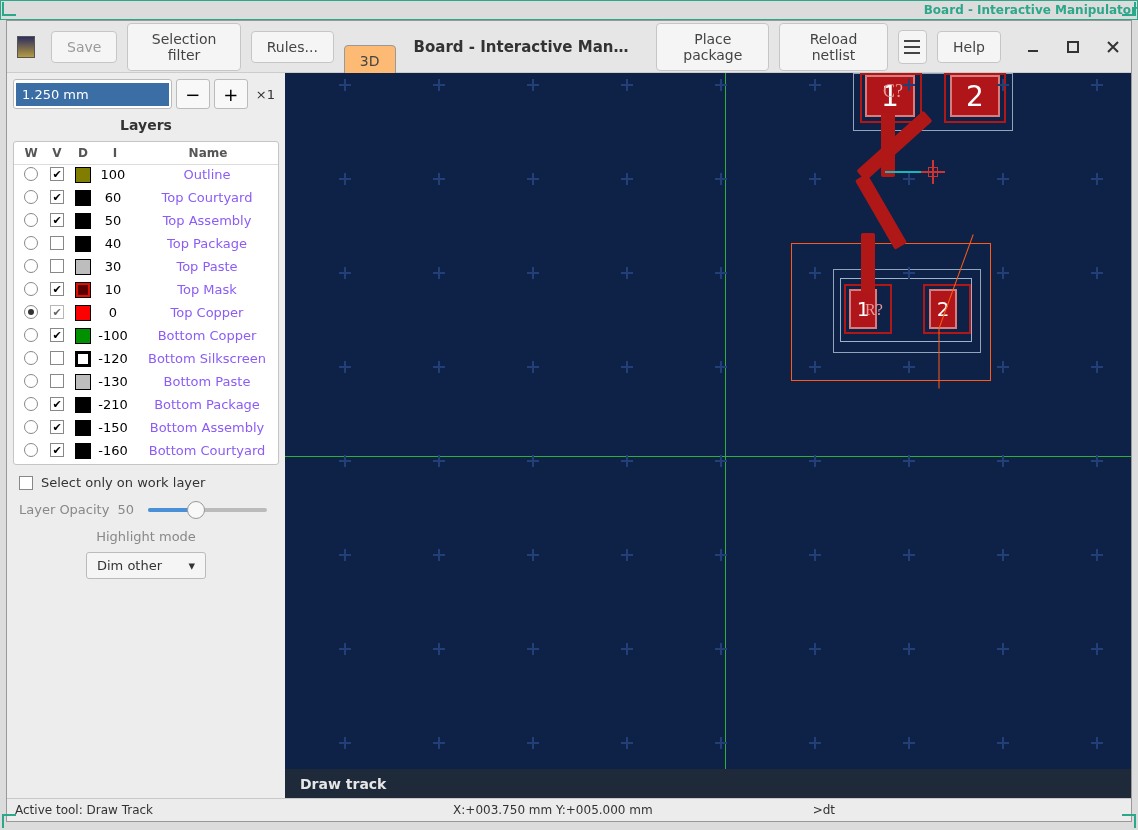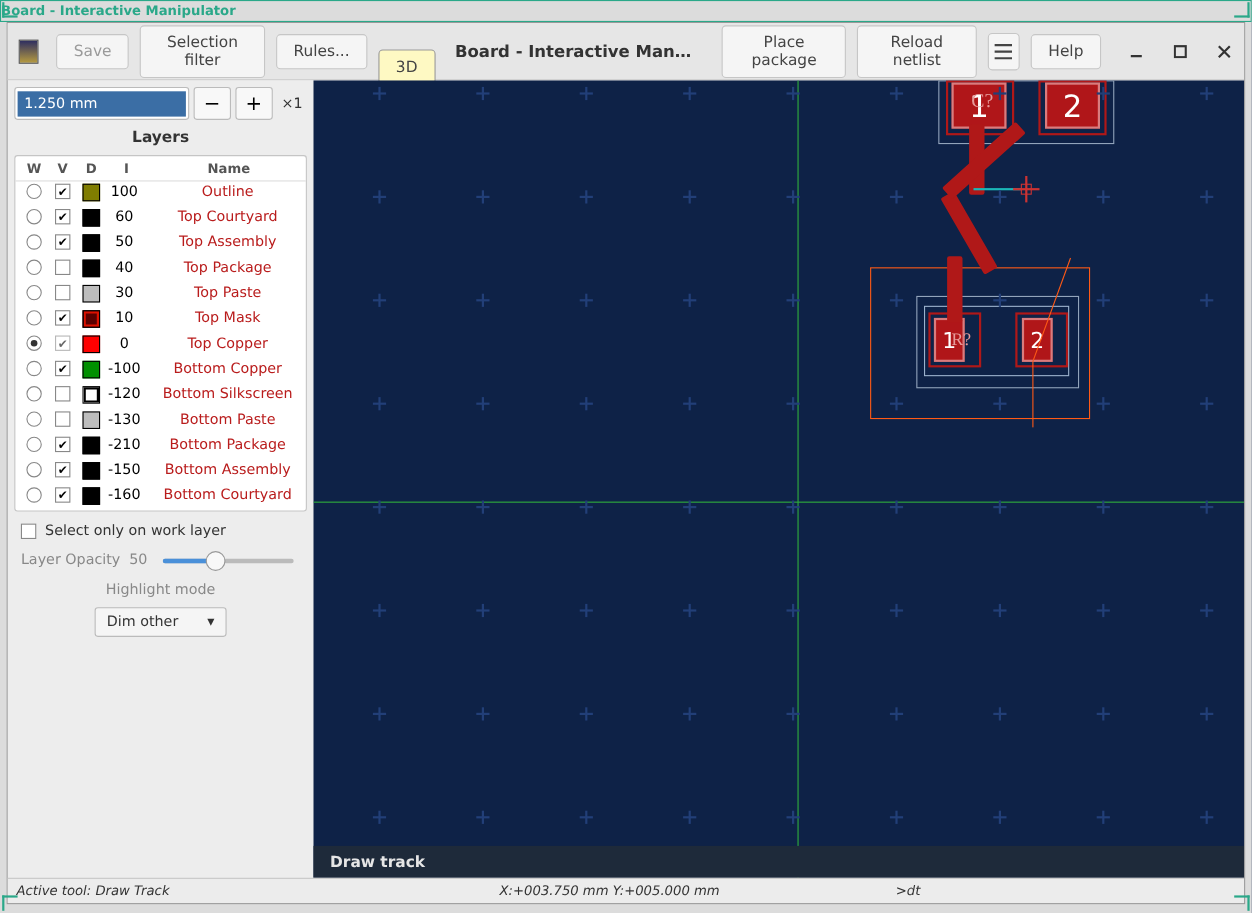--- a/index.html
+++ b/index.html
@@ -1,27 +1,27 @@
 <!DOCTYPE html>
 <html><head>
 <meta charset="utf-8">
 <style>
   * { box-sizing: border-box; font-family: "DejaVu Sans", "Segoe UI", sans-serif; }
   body { margin:0; width:1138px; height:830px; background:#dcdcdc; overflow:hidden; position:relative; }
-  .window-titlebar { height:20px; background:#dcdcdc; border:1px solid #2aa889; border-top:1px solid #2aa889; display:flex; align-items:center; justify-content:flex-start; font-size:12px; font-weight:bold; color:#2aa889; }
+  .window-titlebar { height:20px; background:#dcdcdc; border:1px solid #2aa889; border-top:1px solid #2aa889; display:flex; align-items:center; justify-content:flex-end; font-size:12px; font-weight:bold; color:#2aa889; }
   .window-titlebar .corner { position:absolute; width:14px; height:14px; }
   .window-titlebar .corner.tl { left:2px; top:2px; border-left:2px solid #2aa889; border-bottom:2px solid #2aa889; }
   .window-titlebar .corner.tr { right:2px; top:2px; border-right:2px solid #2aa889; border-bottom:2px solid #2aa889; }
 
   .app { position:absolute; left:6px; right:6px; top:20px; bottom:8px; background:#ececec; border:1px solid #999; display:flex; flex-direction:column; }
 
   .toolbar { height:52px; background:#e6e6e6; display:flex; align-items:center; padding:0 10px; gap:10px; border-bottom:1px solid #ccc; }
   .btn { padding:7px 15px; border:1px solid #c6c6c6; border-radius:4px; background:#f5f5f5; color:#444; font-size:14px; cursor:pointer; }
   .btn.disabled { color:#9a9a9a; }
-  .btn.active { background:#fef9c3; border-color:#999;margin-top:28px; }
+  .btn.active { background:#fdba74; border-color:#999;margin-top:28px; }
   .title { font-weight:bold; color:#333; font-size:15px; flex:0 0 auto; padding:0 8px; }
   .spacer { flex:1; }
   .icon-btn { width:36px; height:34px; display:flex; align-items:center; justify-content:center; border:1px solid #c6c6c6; border-radius:4px; background:#f5f5f5; cursor:pointer; }
   .win-ctrl { width:20px; height:20px; margin-left:14px; display:flex; align-items:center; justify-content:center; color:#333; font-size:14px; cursor:pointer; }
   .app-icon { width:22px; height:22px; background:linear-gradient(180deg,#2e2e60 0%,#b59a40 100%); border:1px solid #555; margin-right:6px;}
 
   .body { flex:1; display:flex; position:relative; overflow:hidden; }
 
   .sidebar { width:278px; background:#ededed; display:flex; flex-direction:column; padding:6px; gap:8px; }
   .dim-box { display:flex; align-items:center; gap:4px; }
@@ -30,21 +30,21 @@
   .dim-step { width:34px; height:30px; border:1px solid #bbb; border-radius:3px; background:#f8f8f8; font-size:18px; display:flex; align-items:center; justify-content:center; cursor:pointer; }
   .dim-mult { font-size:13px; color:#333; padding:0 4px;}
 
   .panel-title { font-weight:bold; font-size:14px; text-align:center; color:#333; }
   .layers { border:1px solid #c5c5c5; background:#fff; border-radius:3px; font-size:13px; }
   .layers-head { display:flex; padding:4px 4px; font-weight:bold; color:#555; border-bottom:1px solid #ddd; font-size:12px; }
   .layers-head .col { text-align:center; }
   .lh-w{width:26px;} .lh-v{width:26px;} .lh-d{width:26px;} .lh-i{width:38px; text-align:right;} .lh-name{flex:1; padding-left:8px; text-align:left;}
   .layer-row { display:flex; align-items:flex-start; padding:2px 4px; height:23px; }
   .layer-row .r { display:flex; align-items:center; justify-content:center; }
-  .r-w{width:26px;} .r-v{width:26px;} .r-d{width:26px;} .r-i{width:38px; text-align:right; padding-right:4px; font-size:13px;} .r-name{flex:1; padding-left:6px; font-size:13px; color:#b91c1c;}
+  .r-w{width:26px;} .r-v{width:26px;} .r-d{width:26px;} .r-i{width:38px; text-align:right; padding-right:4px; font-size:13px;} .r-name{flex:1; padding-left:6px; font-size:13px; color:#8b5cf6;}
   .radio { width:14px; height:14px; border-radius:50%; border:1px solid #888; background:#fff; display:inline-flex; align-items:center; justify-content:center;}
   .radio .dot{width:6px;height:6px;border-radius:50%;background:#333;}
   .chk { width:14px; height:14px; border:1px solid #888; background:#fff; display:inline-flex; align-items:center; justify-content:center; color:#000; font-size:11px; line-height:1;}
   .chk.on::before{content:"✔"; font-size:11px;}
   .swatch { width:16px; height:16px; border:1px solid #000; }
   .opt-row { display:flex; align-items:center; gap:8px; font-size:13px; color:#333; padding:2px 6px;}
   .slider { flex:1; height:4px; background:#bbb; position:relative; border-radius:2px; margin:0 6px;}
   .slider .range-fill{position:absolute;left:0;top:0;bottom:0;width:35%;background:#4a90d9;border-radius:2px;}
   .slider .thumb{position:absolute;left:33%;top:-7px;width:18px;height:18px;border-radius:50%;background:#f8f8f8;border:1px solid #999;}
   .select { display:inline-flex; align-items:center; justify-content:space-between; padding:5px 10px; border:1px solid #bbb; border-radius:3px; background:#f5f5f5; font-size:13px; min-width:120px;}
@@ -71,21 +71,21 @@
   .track { position:absolute; background:#b01818; border-radius:2px; transform-origin:left center;}
   .thin-line { position:absolute; background:#ff5a16; height:1px; transform-origin:left center;}
   .target { position:absolute; width:16px; height:16px; }
   .target::before{content:"";position:absolute;left:-4px;right:-4px;top:7px;height:2px;background:#c33;}
   .target::after{content:"";position:absolute;top:-4px;bottom:-4px;left:7px;width:2px;background:#c33;}
   .target .sq{position:absolute;left:3px;top:3px;width:10px;height:10px;border:1px solid #c33;}
   .cyan-line{position:absolute;height:2px;background:#1bb7b7;}
 
   .infobar { position:absolute; left:278px; right:0; bottom:23px; height:29px; background:#1e2a3a; color:#e6e6e6; display:flex; align-items:center; padding:0 15px; font-weight:bold; font-size:14px;}
   .statusbar { position:absolute; left:0; right:0; bottom:0; height:23px; background:#ececec; border-top:1px solid #c8c8c8; display:flex; align-items:center; font-size:12px; color:#333; padding:0 8px;}
-  .statusbar .seg { flex:0 0 auto;font-style:italic; }
+  .statusbar .seg { flex:0 0 auto; }
   .statusbar .gap1{width:300px;}
   .statusbar .gap2{width:160px;}
 
   
   .frame-corner { position:absolute; width:14px; height:14px; }
   .frame-corner.bl { left:-4px; bottom:0; border-left:2px solid #2aa889; border-top:2px solid #2aa889;}
   .frame-corner.br { right:-4px; bottom:0; border-right:2px solid #2aa889; border-top:2px solid #2aa889;}
 </style>
 </head>
 <body>

